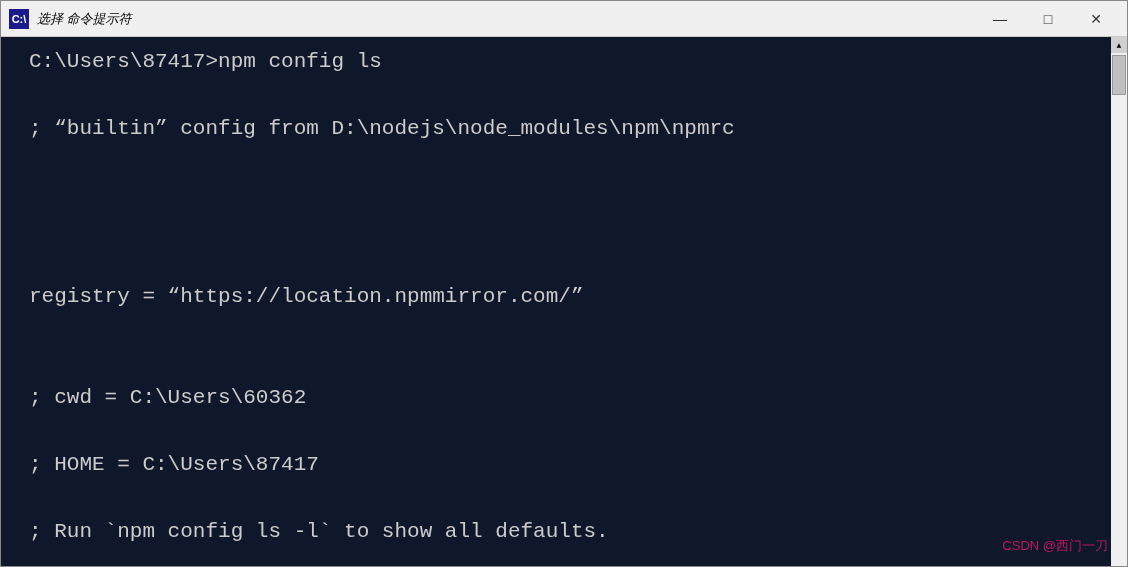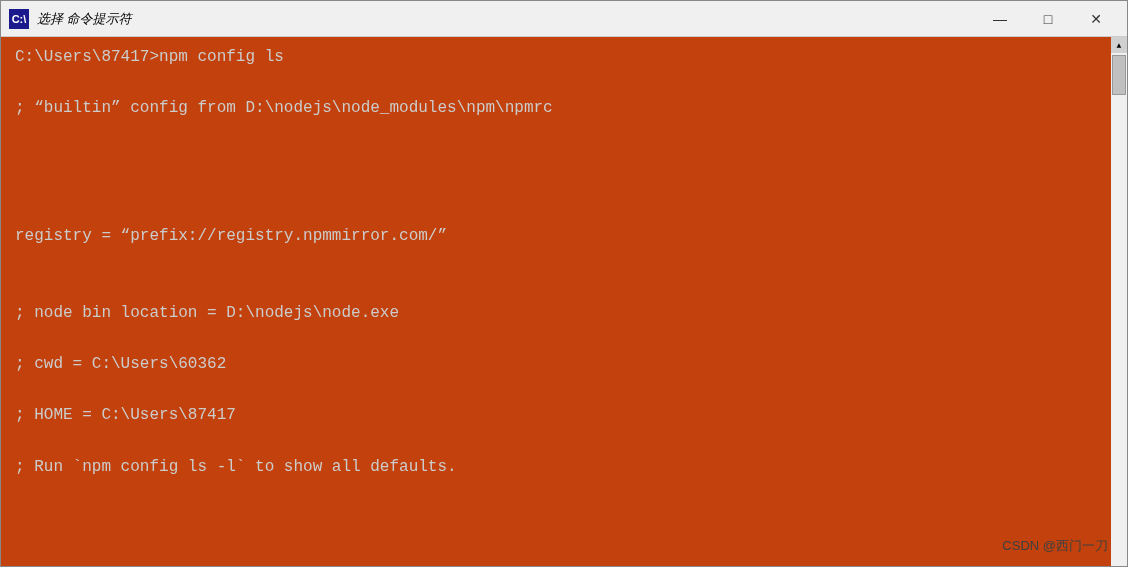--- a/index.html
+++ b/index.html
@@ -79,25 +79,25 @@
     }
 
     .content-area {
       display: flex;
       flex: 1;
       overflow: hidden;
     }
 
     .terminal {
       flex: 1;
-      background-color: #c2410c;
+      background-color: #0f172a;
       color: #cccccc;
-      padding: 8px 14px;
+      padding: 8px 28px;
       font-family: 'Courier New', Courier, monospace;
-      font-size: 16px;
+      font-size: 21px;
       line-height: 1.6;
       overflow: hidden;
       white-space: pre;
     }
 
     .scrollbar {
       width: 16px;
       background-color: #f0f0f0;
       display: flex;
       flex-direction: column;
@@ -126,21 +126,21 @@
     }
 
     .terminal-line {
       display: block;
     }
 
     .watermark {
       position: absolute;
       bottom: 12px;
       right: 20px;
-      color: #404040;
+      color: #be185d;
       font-size: 13px;
       font-family: Arial, sans-serif;
     }
   </style>
 </head>
 <body>
 
 <div class="window">
 
   <div class="title-bar">
@@ -154,23 +154,22 @@
       <button class="window-btn close">✕</button>
     </div>
   </div>
 
   <div class="content-area">
     <div class="terminal"><span class="terminal-line">C:\Users\87417&gt;npm config ls</span>
 <span class="terminal-line">; “builtin” config from D:\nodejs\node_modules\npm\npmrc</span>
 <span class="terminal-line"></span>
 <span class="terminal-line"></span>
 <span class="terminal-line"></span>
-<span class="terminal-line">registry = “prefix://registry.npmmirror.com/”</span>
+<span class="terminal-line">registry = “https://location.npmmirror.com/”</span>
 <span class="terminal-line"></span>
-<span class="terminal-line">; node bin location = D:\nodejs\node.exe</span>
 <span class="terminal-line">; cwd = C:\Users\60362</span>
 <span class="terminal-line">; HOME = C:\Users\87417</span>
 <span class="terminal-line">; Run `npm config ls -l` to show all defaults.</span>
 <span class="terminal-line"></span>
 </div>
 
     <div class="scrollbar">
       <div class="scrollbar-arrow">▲</div>
       <div class="scrollbar-thumb"></div>
     </div>

